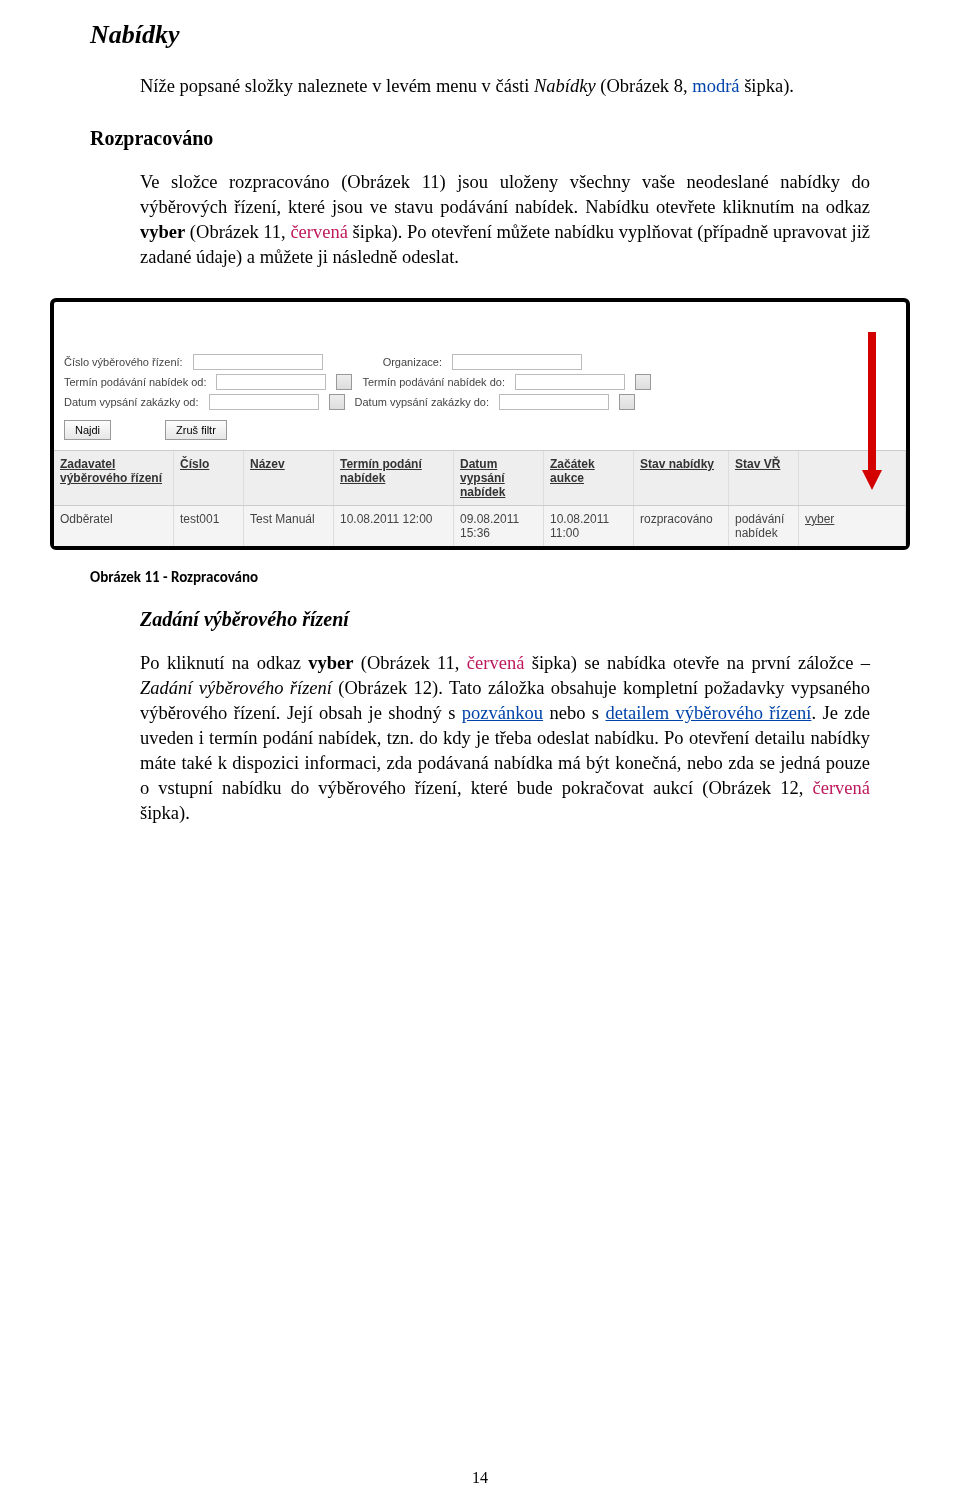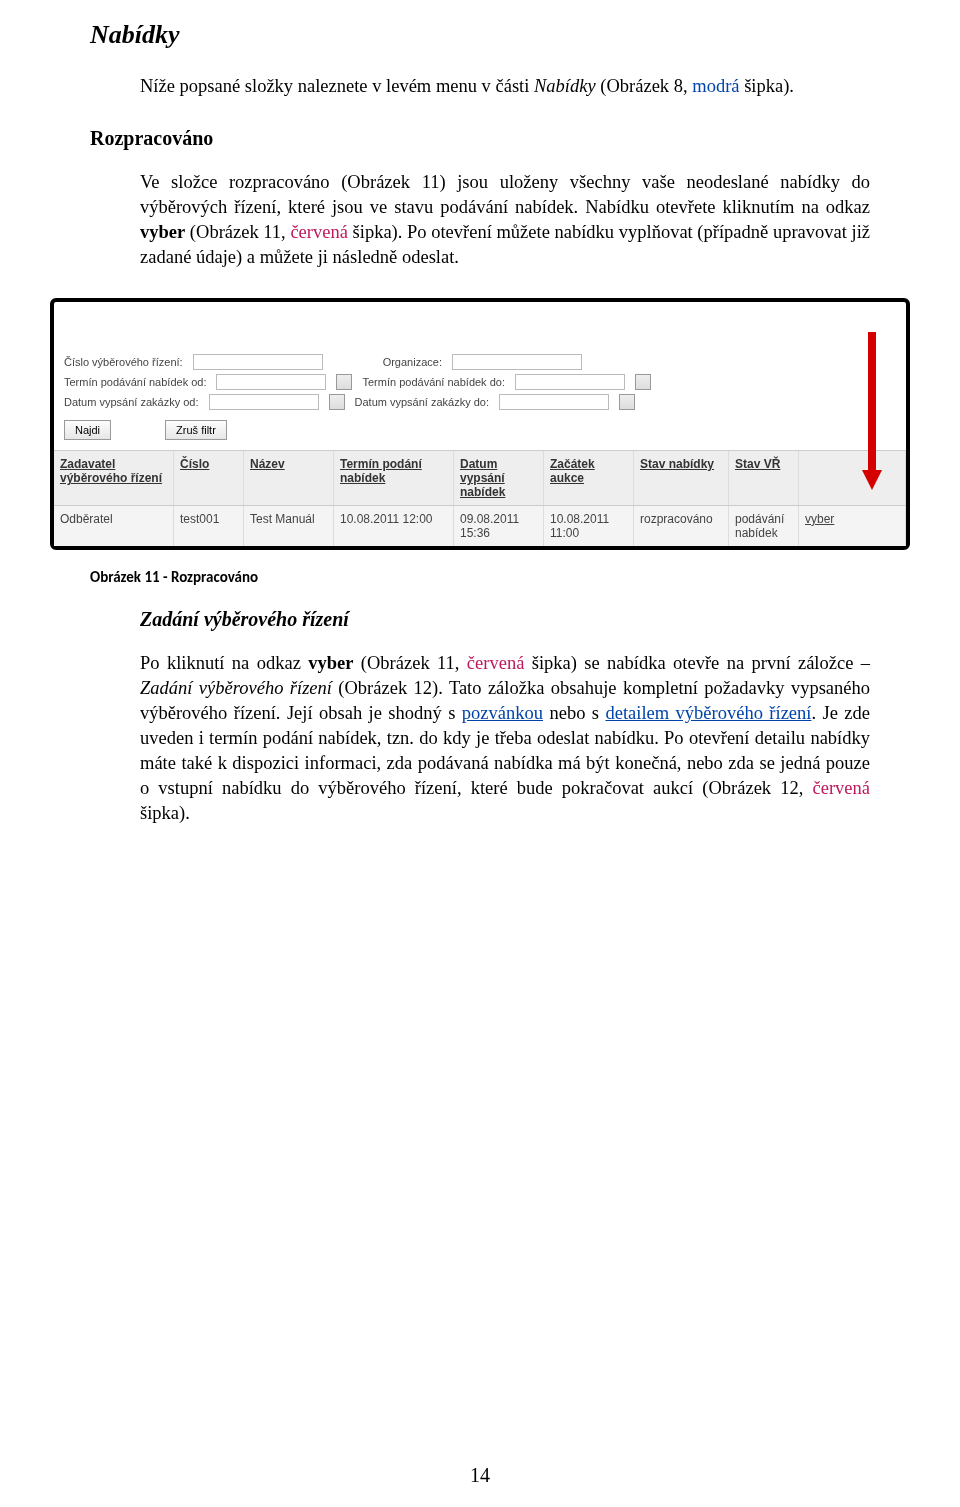--- a/index.html
+++ b/index.html
@@ -142,21 +142,21 @@
   .red-arrow {
     position: absolute;
     right: 20px;
     top: 30px;
   }
   .page-number {
     position: absolute;
     bottom: 20px;
     left: 0; right: 0;
     text-align: center;
-    font-size: 20px;
+    font-size: 16px;
   }
 </style>
 </head>
 <body>
 
 <div class="page">
 
 
   <h2 class="section">Nabídky</h2>
 

